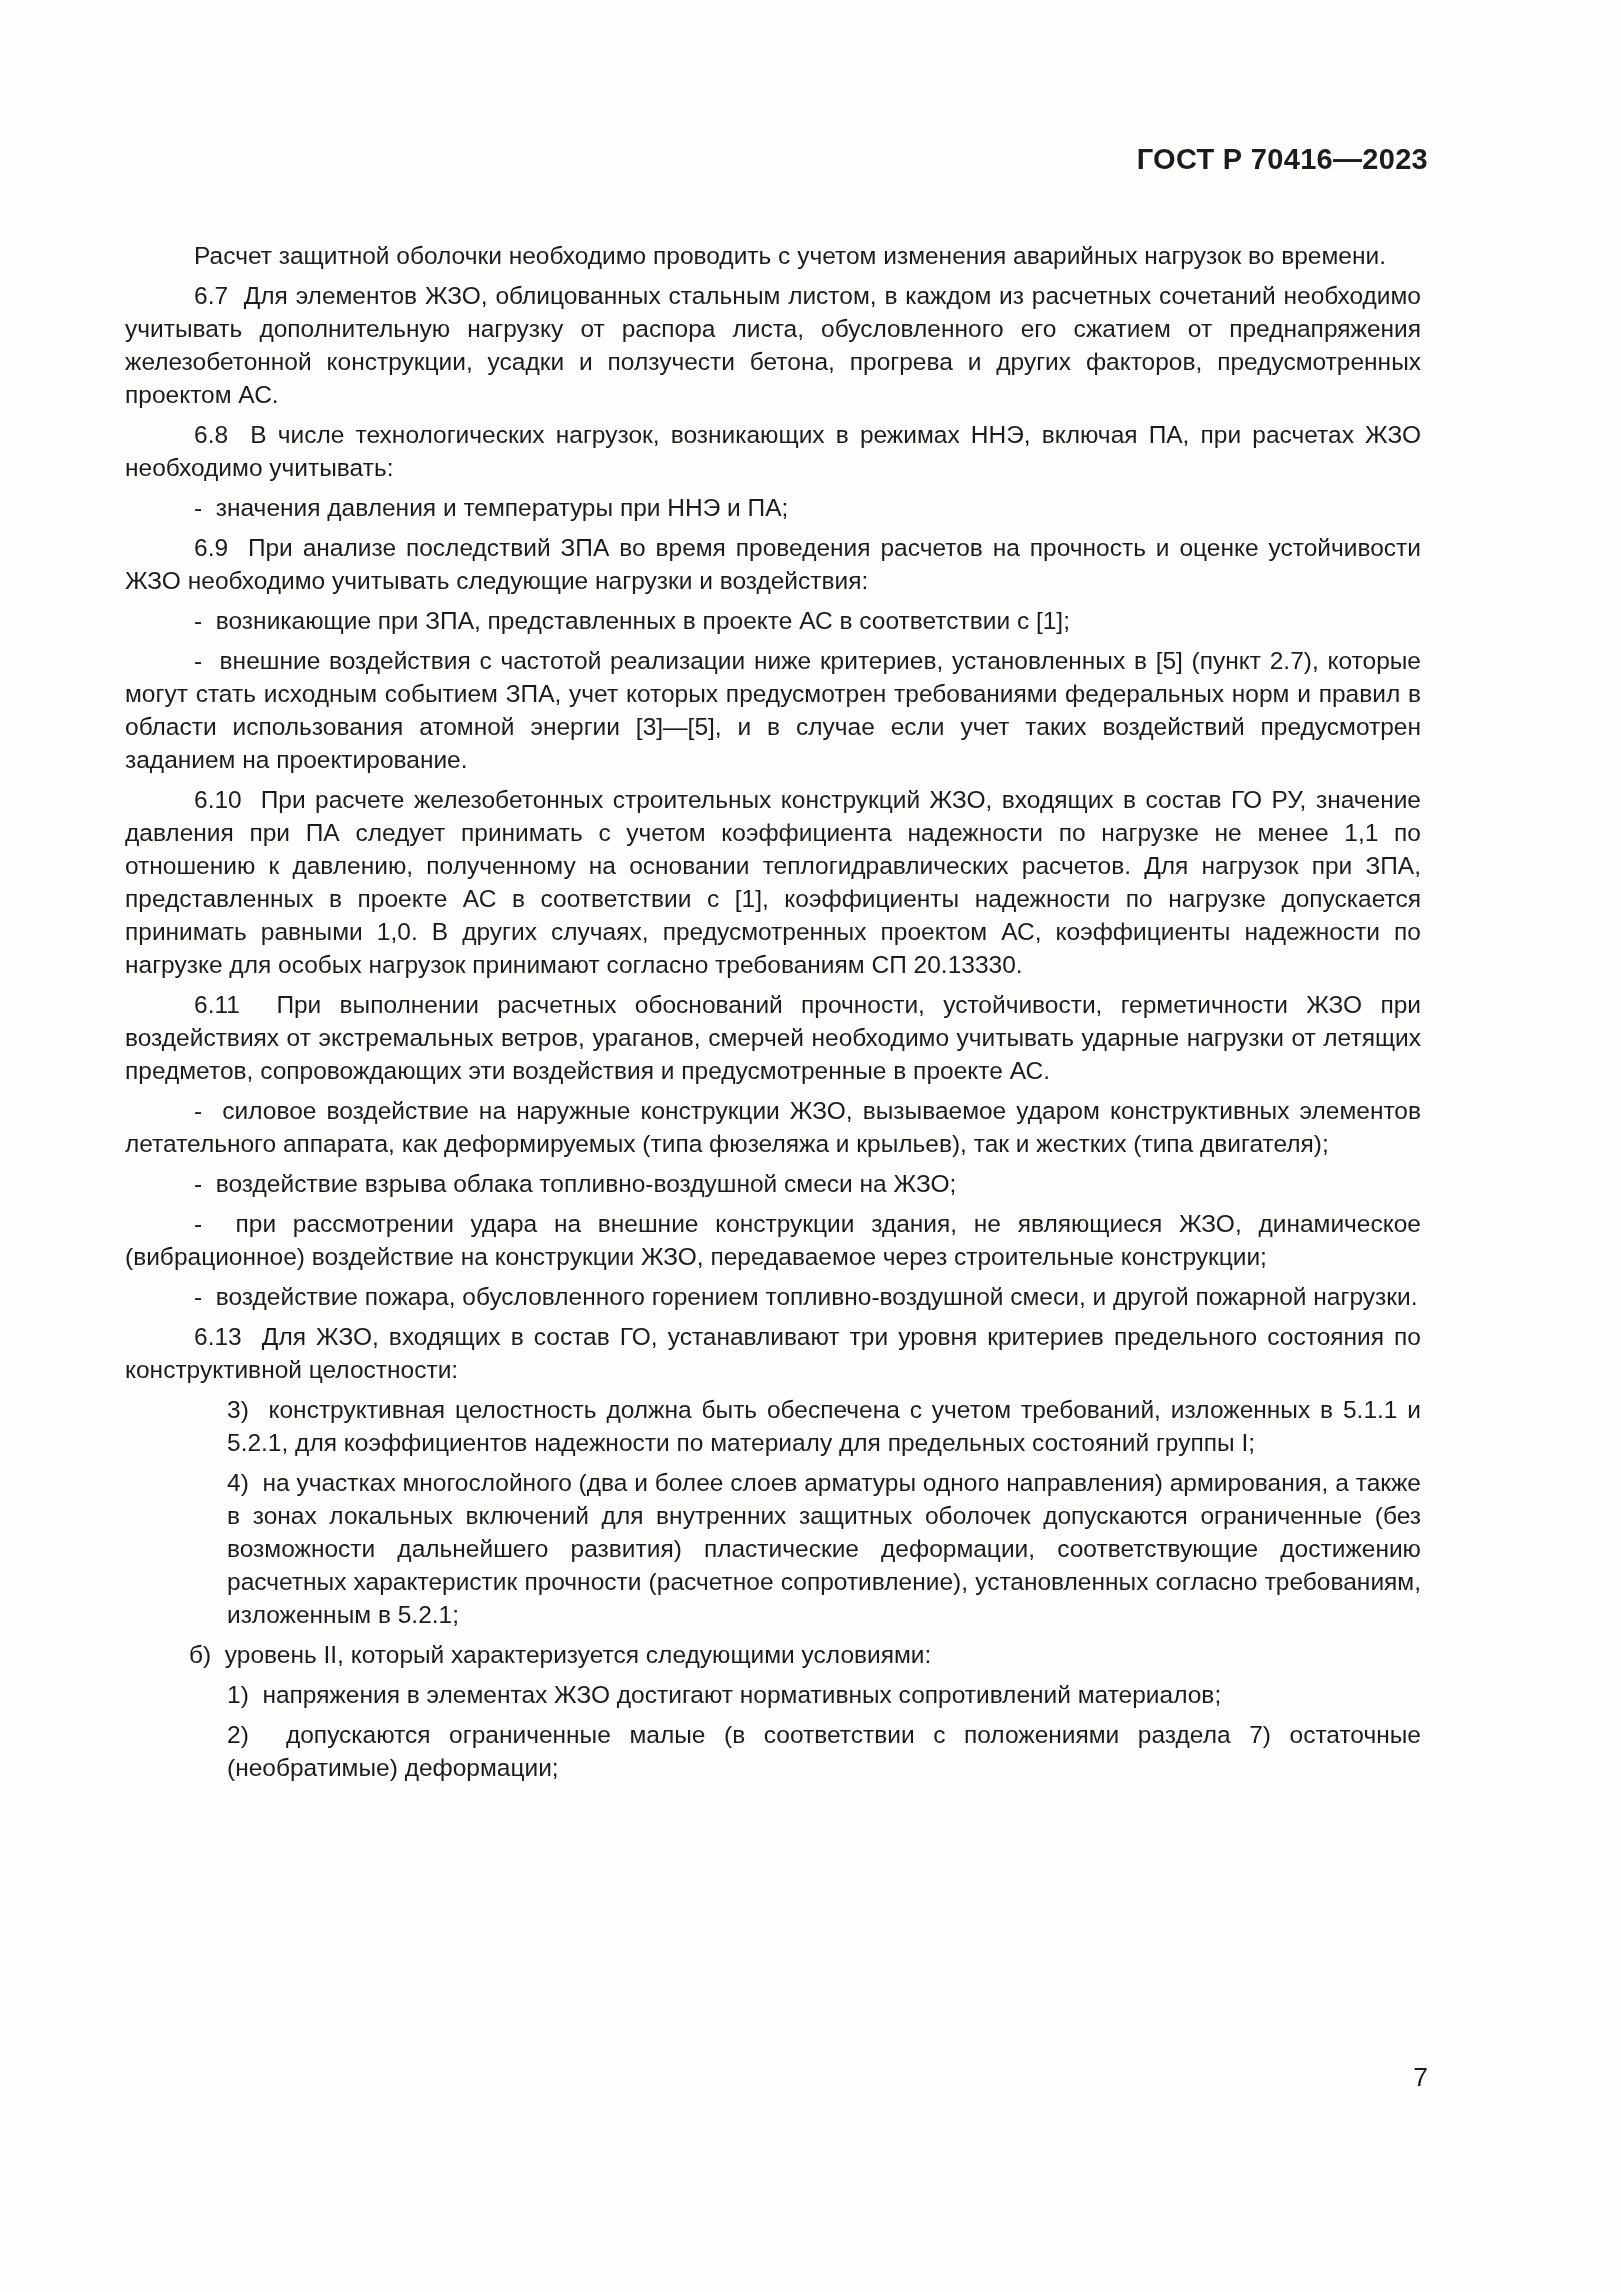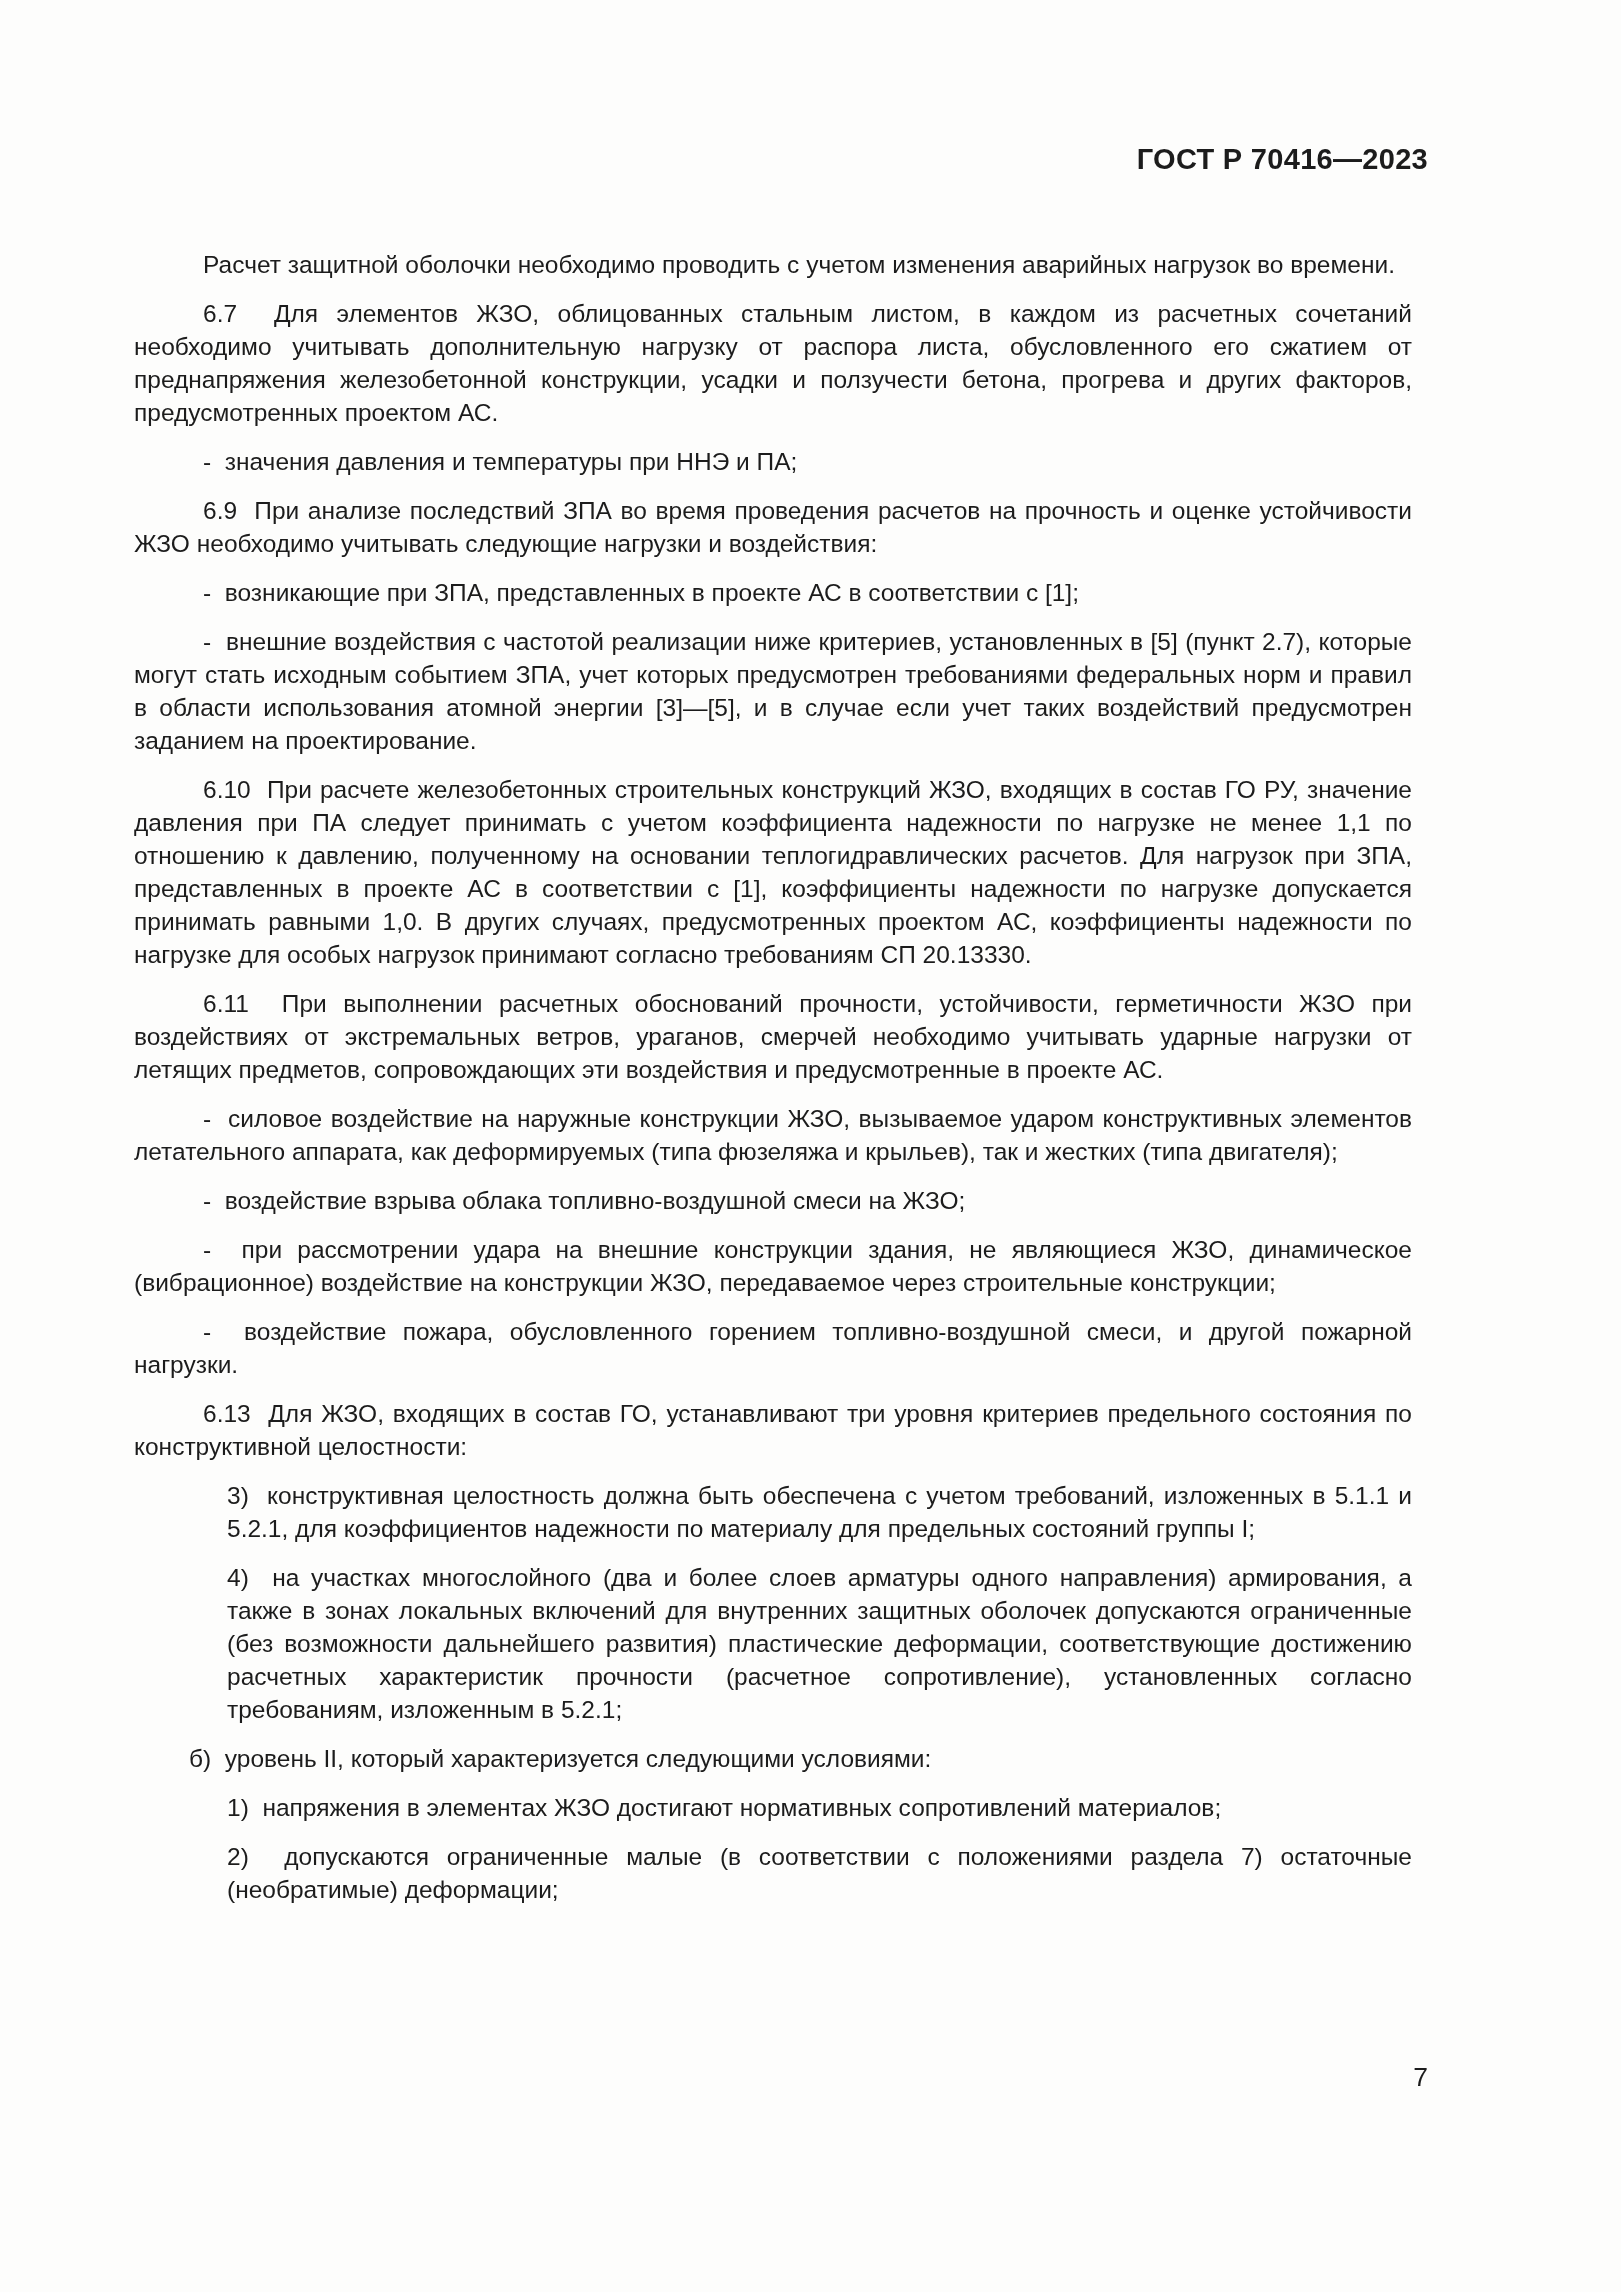--- a/index.html
+++ b/index.html
@@ -26,21 +26,21 @@
   }
   .content {
     position: absolute;
     top: 232px;
     left: 118px;
     width: 1310px;
     font-size: 24.5px;
     line-height: 33px;
     text-align: justify;
   }
-  .content p { margin: 16px; }
+  .content p { margin: 7px; }
   p.p    { text-indent: 69px; }          
   p.sub1 { margin-left: 71px; }          
   p.sub2 { margin-left: 109px; }         
   .page-number {
     position: absolute;
     top: 2062px;
     left: 118px;
     width: 1310px;
     text-align: right;
     font-size: 26.5px;
@@ -48,20 +48,21 @@
 </style>
 </head>
 <body>
 
 <div class="page">
   <div class="doc-header">ГОСТ Р 70416—2023</div>
 
   <div class="content" id="content">
       <p class="p">Расчет защитной оболочки необходимо проводить с учетом изменения аварийных нагрузок во времени.</p>
       <p class="p">6.7&nbsp; Для элементов ЖЗО, облицованных стальным листом, в каждом из расчетных сочетаний необходимо учитывать дополнительную нагрузку от распора листа, обусловленного его сжатием от преднапряжения железобетонной конструкции, усадки и ползучести бетона, прогрева и других факторов, предусмотренных проектом АС.</p>
+      <p class="p">6.8&nbsp; В числе технологических нагрузок, возникающих в режимах ННЭ, включая ПА, при расчетах ЖЗО необходимо учитывать:</p>
       <p class="p">-&nbsp; значения давления и температуры при ННЭ и ПА;</p>
       <p class="p">6.9&nbsp; При анализе последствий ЗПА во время проведения расчетов на прочность и оценке устойчивости ЖЗО необходимо учитывать следующие нагрузки и воздействия:</p>
       <p class="p">-&nbsp; возникающие при ЗПА, представленных в проекте АС в соответствии с [1];</p>
       <p class="p">-&nbsp; внешние воздействия с частотой реализации ниже критериев, установленных в [5] (пункт 2.7), которые могут стать исходным событием ЗПА, учет которых предусмотрен требованиями федеральных норм и правил в области использования атомной энергии [3]—[5], и в случае если учет таких воздействий предусмотрен заданием на проектирование.</p>
       <p class="p">6.10&nbsp; При расчете железобетонных строительных конструкций ЖЗО, входящих в состав ГО РУ, значение давления при ПА следует принимать с учетом коэффициента надежности по нагрузке не менее 1,1 по отношению к давлению, полученному на основании теплогидравлических расчетов. Для нагрузок при ЗПА, представленных в проекте АС в соответствии с [1], коэффициенты надежности по нагрузке допускается принимать равными 1,0. В других случаях, предусмотренных проектом АС, коэффициенты надежности по нагрузке для особых нагрузок принимают согласно требованиям СП 20.13330.</p>
       <p class="p">6.11&nbsp; При выполнении расчетных обоснований прочности, устойчивости, герметичности ЖЗО при воздействиях от экстремальных ветров, ураганов, смерчей необходимо учитывать ударные нагрузки от летящих предметов, сопровождающих эти воздействия и предусмотренные в проекте АС.</p>
       <p class="p">-&nbsp; силовое воздействие на наружные конструкции ЖЗО, вызываемое ударом конструктивных элементов летательного аппарата, как деформируемых (типа фюзеляжа и крыльев), так и жестких (типа двигателя);</p>
       <p class="p">-&nbsp; воздействие взрыва облака топливно-воздушной смеси на ЖЗО;</p>
       <p class="p">-&nbsp; при рассмотрении удара на внешние конструкции здания, не являющиеся ЖЗО, динамическое (вибрационное) воздействие на конструкции ЖЗО, передаваемое через строительные конструкции;</p>
       <p class="p">-&nbsp; воздействие пожара, обусловленного горением топливно-воздушной смеси, и другой пожарной нагрузки.</p>

